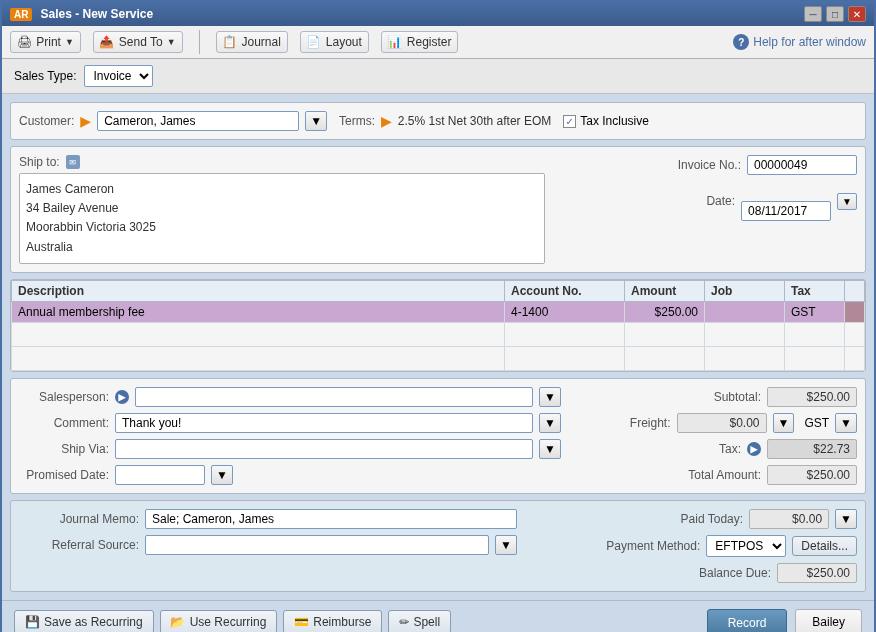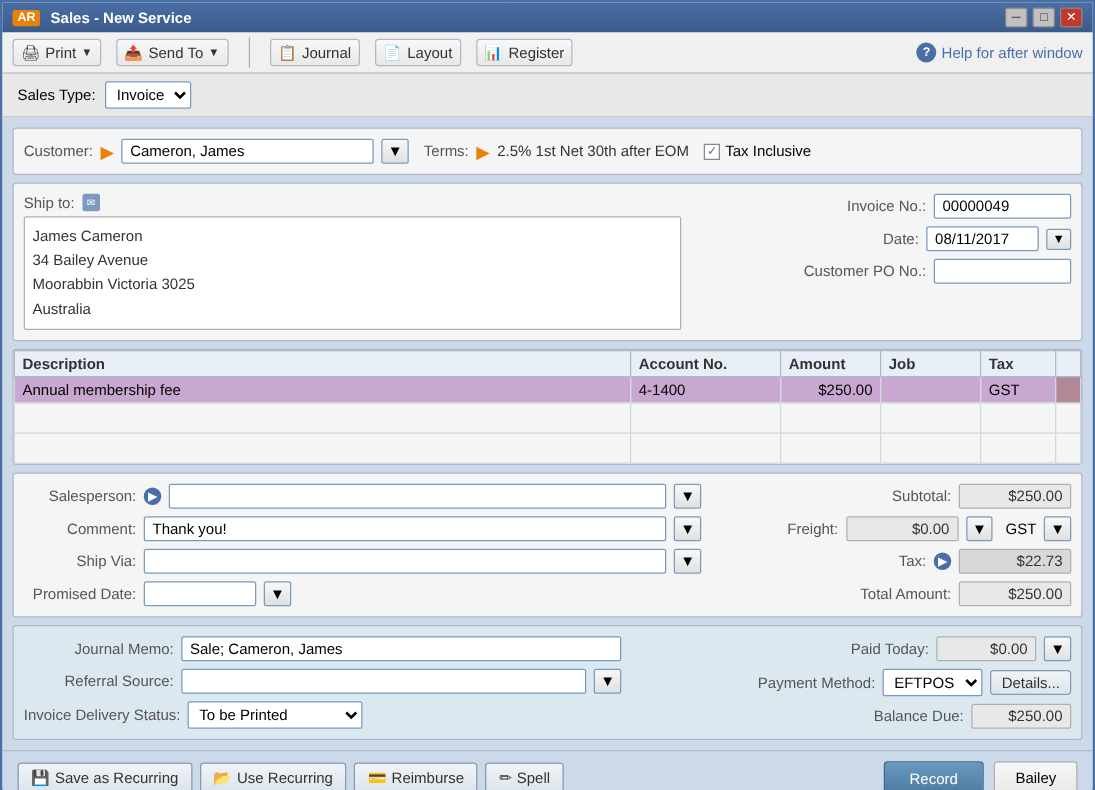--- a/index.html
+++ b/index.html
@@ -46,42 +46,42 @@
     .two-col { display: flex; gap: 12px; }
     .ship-col { flex: 1; }
     .invoice-col { flex: 0 0 300px; }
     .ship-header { display: flex; align-items: center; gap: 6px; margin-bottom: 4px; }
     .ship-address-box { border: 1px solid #b0b0b0; background: white; padding: 6px; min-height: 80px; border-radius: 2px; }
     .ship-address-box p { line-height: 1.6; color: #333; }
     .invoice-fields { display: flex; flex-direction: column; gap: 6px; }
     .invoice-row { display: flex; align-items: center; gap: 6px; justify-content: flex-end; }
     .invoice-label { text-align: right; color: #555; white-space: nowrap; }
     .invoice-input { border: 1px solid #7a9abf; padding: 2px 6px; background: white; border-radius: 2px; width: 110px; }
-    .date-input { width: 90px; }
+    .date-input { width: 90px; margin-top: 20px; }
     .date-btn { border: 1px solid #7a9abf; background: linear-gradient(to bottom, #f8f8f8, #e0e0e0); padding: 2px 4px; border-radius: 2px; cursor: pointer; font-size: 10px; }
 
     
     .line-table { width: 100%; border-collapse: collapse; }
     .line-table th { background: #e8eef5; border: 1px solid #b0b8c8; padding: 3px 6px; text-align: left; color: #333; }
     .line-table td { border: 1px solid #d0d8e0; padding: 3px 6px; }
     .line-selected { background: #c8a8d0; }
     .line-empty { height: 24px; }
 
     
     .bottom-row { display: flex; gap: 16px; }
     .left-fields { flex: 1; display: flex; flex-direction: column; gap: 6px; }
     .right-fields { flex: 0 0 280px; display: flex; flex-direction: column; gap: 6px; }
     .field-row { display: flex; align-items: center; gap: 6px; }
     .field-row label { color: #555; white-space: nowrap; min-width: 90px; text-align: right; }
     .amount-field { background: #e8e8e8; border: 1px solid #b0b0b0; padding: 2px 6px; border-radius: 2px; text-align: right; width: 90px; color: #333; }
     .amount-highlight { background: #d8d8d8; }
 
     
     .journal-panel { background: #dce8f0; border: 1px solid #b0b8c8; border-radius: 3px; padding: 8px; }
-    .journal-grid { display: flex; gap: 20px; }
+    .journal-grid { display: flex; }
     .journal-left { flex: 1; display: flex; flex-direction: column; gap: 6px; }
     .journal-right { flex: 0 0 340px; display: flex; flex-direction: column; gap: 6px; }
     .jfield-row { display: flex; align-items: center; gap: 6px; }
     .jfield-label { color: #555; white-space: nowrap; text-align: right; }
     .jfield-input { border: 1px solid #7a9abf; padding: 2px 6px; background: white; border-radius: 2px; flex: 1; }
 
     
     .footer { padding: 8px 12px; display: flex; align-items: center; justify-content: space-between; background: #ccd9e8; border-top: 1px solid #b0b8c8; }
     .footer-left { display: flex; gap: 6px; }
     .footer-btn { display: flex; align-items: center; gap: 4px; padding: 4px 10px; border: 1px solid #8a9ab0; background: linear-gradient(to bottom, #f0f4f8, #dce4ec); border-radius: 3px; cursor: pointer; color: #333; }
@@ -193,24 +193,20 @@
         <div class="invoice-col">
           <div class="invoice-fields">
             <div class="invoice-row">
               <span class="invoice-label">Invoice No.:</span>
               <input type="text" class="invoice-input" value="00000049" style="">
             </div>
             <div class="invoice-row">
               <span class="invoice-label">Date:</span>
               <input type="text" class="invoice-input date-input" value="08/11/2017" style="">
               <button class="date-btn">▼</button>
-            </div>
-            <div class="invoice-row">
-              <span class="invoice-label">Customer PO No.:</span>
-              <input type="text" class="invoice-input" value="" style="">
             </div>
           </div>
         </div>
       </div>
     </div>
 
     <div class="panel" style="padding:0;">
       <table class="line-table">
         <thead>
           <tr>
@@ -306,26 +302,20 @@
         <div class="journal-left">
           <div class="jfield-row">
             <span class="jfield-label" style="min-width:120px;">Journal Memo:</span>
             <input type="text" class="jfield-input" value="Sale; Cameron, James" style="">
           </div>
           <div class="jfield-row">
             <span class="jfield-label" style="min-width:120px;">Referral Source:</span>
             <input type="text" class="jfield-input" value="" style="">
             <button class="dropdown-btn">▼</button>
           </div>
-          <div class="jfield-row">
-            <span class="jfield-label" style="min-width:120px;">Invoice Delivery Status:</span>
-            <select class="form-select" style="width:140px;">
-              <option>To be Printed</option>
-            </select>
-          </div>
         </div>
         <div class="journal-right">
           <div class="jfield-row" style="justify-content:flex-end;">
             <span class="jfield-label" style="min-width:110px;">Paid Today:</span>
             <div class="amount-field" style="width:80px;">$0.00</div>
             <button class="dropdown-btn">▼</button>
           </div>
           <div class="jfield-row" style="justify-content:flex-end;">
             <span class="jfield-label" style="min-width:110px;">Payment Method:</span>
             <select class="form-select" style="width:80px;">

